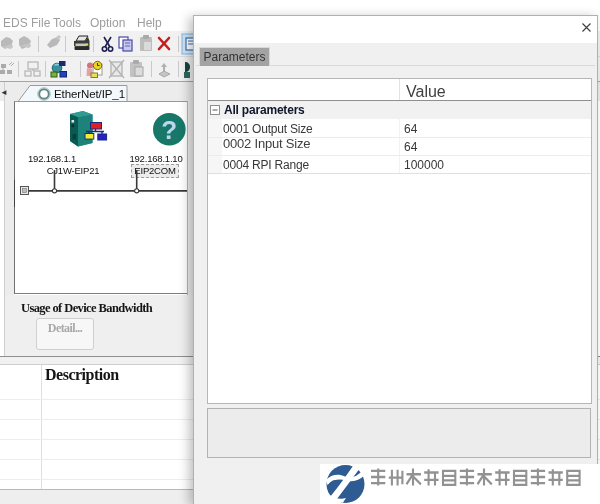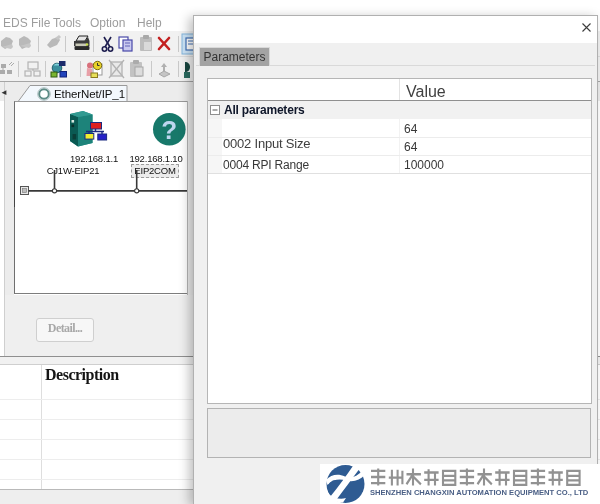--- a/index.html
+++ b/index.html
@@ -170,39 +170,40 @@
   <path d="M31.5,21 L31.5,23.5 M22,23.5 L40,23.5 M25,23.5 L25,25.5 M38,23.5 L38,26" stroke="#1b2a80" stroke-width="1.4" fill="none"></path>
   <rect x="21" y="25.5" width="8.8" height="5.6" fill="#f0ee30" stroke="#1b2a80" stroke-width="1"></rect>
   <rect x="33.8" y="26" width="8.8" height="6" fill="#2621c8" stroke="#1b2a80" stroke-width="1"></rect>
 </svg>
 
 <svg class="abs" style="left:152px;top:112px" width="35" height="35">
   <circle cx="17.3" cy="17.3" r="16.3" fill="#17786a"></circle>
   <text x="17.3" y="26.5" font-family="Liberation Sans" font-size="26" font-weight="bold" fill="#bdd6ef" text-anchor="middle">?</text>
 </svg>
 
-<div class="abs" style="left:28px;top:153px;width:90px;text-align:right;font-size:9.5px;letter-spacing:-0.2px;color:#111">192.168.1.1</div>
+<div class="abs" style="left:28px;top:153px;width:90px;text-align:left;font-size:9.5px;letter-spacing:-0.2px;color:#111">192.168.1.1</div>
 <div class="abs" style="left:28px;top:165px;width:90px;text-align:center;font-size:9.5px;letter-spacing:-0.2px;color:#111">CJ1W-EIP21</div>
 <div class="abs" style="left:125px;top:153px;width:62px;text-align:center;font-size:9.5px;letter-spacing:-0.2px;color:#111">192.168.1.10</div>
 <div class="abs" style="left:131px;top:164px;width:46px;height:12px;background:#ececec;border:1px dashed #9d9d9d;text-align:center;font-size:9.5px;letter-spacing:-0.2px;color:#111;line-height:12px">EIP2COM</div>
 
 <svg class="abs" style="left:14px;top:170px" width="173" height="30">
   <rect x="6.5" y="16.5" width="8" height="8" fill="#e8e8e8" stroke="#555" stroke-width="1"></rect>
   <rect x="8.5" y="18.5" width="4" height="4" fill="#bdbdbd" stroke="#777" stroke-width="0.6"></rect>
   <line x1="14.5" y1="20.8" x2="173" y2="20.8" stroke="#383838" stroke-width="1.8"></line>
   <line x1="40.5" y1="0" x2="40.5" y2="19" stroke="#383838" stroke-width="1.6"></line>
   <line x1="122.7" y1="0" x2="122.7" y2="19" stroke="#383838" stroke-width="1.6"></line>
   <circle cx="40.5" cy="20.8" r="2.1" fill="#fff" stroke="#383838" stroke-width="1.1"></circle>
   <circle cx="122.7" cy="20.8" r="2.1" fill="#fff" stroke="#383838" stroke-width="1.1"></circle>
 </svg>
 
 <div class="abs" style="left:14px;top:180px;width:1px;height:27px;background:#444"></div>
 
 <div class="abs" style="left:5px;top:295px;width:188px;height:61px;background:#efefef"></div>
-<div class="abs mono" style="left:36px;top:318px;width:58px;height:24px;background:#f7f7f7;border:1px solid #cfcfcf;border-radius:3px;box-sizing:border-box;text-align:center;line-height:18px;font-size:12px;letter-spacing:-0.6px;color:#a8a8a8">Detail...</div>
+<div class="abs mono" style="left:21px;top:301px;font-size:12.5px;letter-spacing:-0.6px">Usage of Device Bandwidth</div>
+<div class="abs mono" style="left:36px;top:318px;width:58px;height:32px;background:#f7f7f7;border:1px solid #cfcfcf;border-radius:3px;box-sizing:border-box;text-align:center;line-height:18px;font-size:12px;letter-spacing:-0.6px;color:#a8a8a8">Detail...</div>
 
 <div class="abs" style="left:0;top:356px;width:600px;height:1px;background:#8f8f8f"></div>
 <div class="abs" style="left:0;top:357px;width:600px;height:7px;background:#f1f1f1;border-bottom:1px solid #cfcfcf"></div>
 
 <div class="abs" style="left:0;top:365px;width:600px;height:124px;background:#ffffff"></div>
 <div class="abs" style="left:41px;top:365px;width:1px;height:124px;background:#dedede"></div>
 <div class="abs mono" style="left:45px;top:366px;font-size:16px;letter-spacing:-0.5px">Description</div>
 <div class="abs" style="left:0;top:399px;width:600px;height:1px;background:#ededed"></div>
 <div class="abs" style="left:0;top:419px;width:600px;height:1px;background:#ededed"></div>
 <div class="abs" style="left:0;top:439px;width:600px;height:1px;background:#ededed"></div>
@@ -228,20 +229,21 @@
 
 <div class="abs" style="left:208px;top:100px;width:383px;height:1px;background:#8f8f8f"></div>
 <div class="abs" style="left:208px;top:101px;width:383px;height:18px;background:#f1f1f1"></div>
 <svg class="abs" style="left:210px;top:105px" width="10" height="10">
   <rect x="0.5" y="0.5" width="9" height="9" fill="#fff" stroke="#8f8f8f"></rect>
   <line x1="2.5" y1="5" x2="7.5" y2="5" stroke="#555" stroke-width="1"></line>
 </svg>
 <div class="abs" style="left:224px;top:103px;font-size:12px;letter-spacing:-0.2px;font-weight:bold;color:#0f172a">All parameters</div>
 
 <div class="abs" style="left:208px;top:119px;width:14px;height:54px;background:#f6f6f6"></div>
+<div class="abs" style="left:223px;top:122px;font-size:12px;letter-spacing:-0.2px;color:#383838">0001 Output Size</div>
 <div class="abs" style="left:404px;top:122px;font-size:12px;color:#383838">64</div>
 <div class="abs" style="left:208px;top:137px;width:383px;height:1px;background:#ececec"></div>
 <div class="abs" style="left:223px;top:136px;font-size:13px;letter-spacing:-0.2px;color:#404040">0002 Input Size</div>
 <div class="abs" style="left:404px;top:140px;font-size:12px;color:#383838">64</div>
 <div class="abs" style="left:208px;top:155px;width:383px;height:1px;background:#ececec"></div>
 <div class="abs" style="left:223px;top:158px;font-size:12px;letter-spacing:-0.2px;color:#383838">0004 RPI Range</div>
 <div class="abs" style="left:404px;top:158px;font-size:12px;color:#383838">100000</div>
 <div class="abs" style="left:208px;top:173px;width:383px;height:1px;background:#e0e0e0"></div>
 
 <div class="abs" style="left:207px;top:408px;width:384px;height:50px;background:#ececec;border:1px solid #b3b3b3;box-sizing:border-box"></div>
@@ -264,15 +266,14 @@
 <path d="M73.0,3 H85.3 V15.5 H73.0 Z M73.0,7.5 H85.3 M73.0,11.5 H85.3"></path>
 <path d="M89.8,3 H104.1 M89.8,8.5 H104.1 M89.8,14 H104.1 M96.9,1 V16"></path>
 <path d="M114.0,1 V16 M107.5,6 H121.8 M114.0,6 L107.5,15 M114.0,8 L121.8,15"></path>
 <path d="M125.2,4.5 H139.6 M125.2,11 H139.6 M129.6,1.5 V16 M136.0,4.5 V16"></path>
 <path d="M144.0,3 H156.3 V15.5 H144.0 Z M144.0,7.5 H156.3 M144.0,11.5 H156.3"></path>
 <path d="M160.8,3 H175.1 M160.8,8.5 H175.1 M160.8,14 H175.1 M167.9,1 V16"></path>
 <path d="M178.5,4.5 H192.8 M178.5,11 H192.8 M182.8,1.5 V16 M189.3,4.5 V16"></path>
 <path d="M197.2,3 H209.6 V15.5 H197.2 Z M197.2,7.5 H209.6 M197.2,11.5 H209.6"></path>
   </g>
 </svg>
-<div class="abs" style="left:370px;top:488px;font-size:7.6px;font-weight:bold;color:#4a5f85;letter-spacing:0px;white-space:nowrap">SHENZHEN CHANGXIN AUTOMATION EQUIPMENT CO., LTD</div>
 
 </div>
 
 </body></html>

